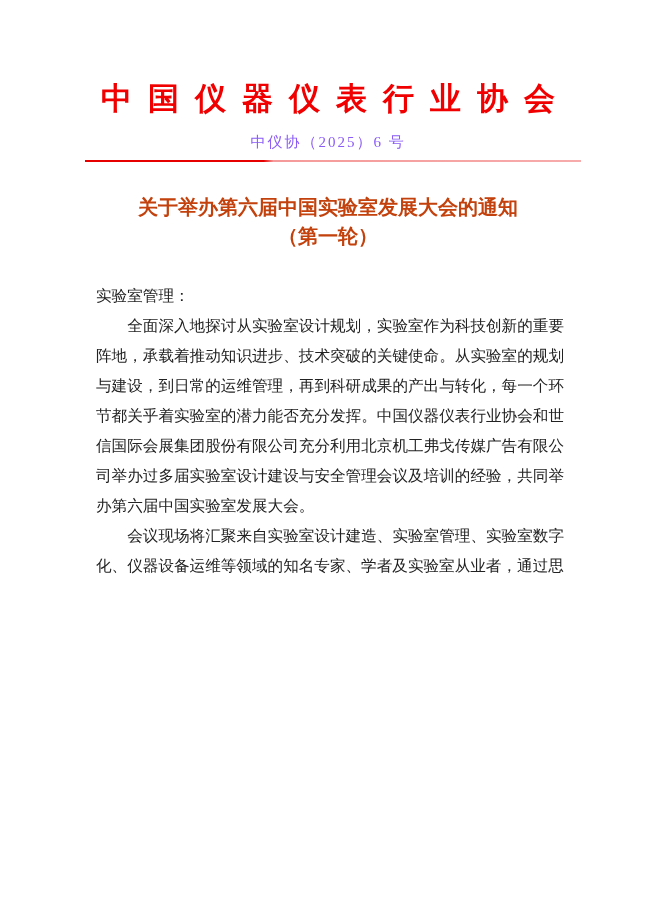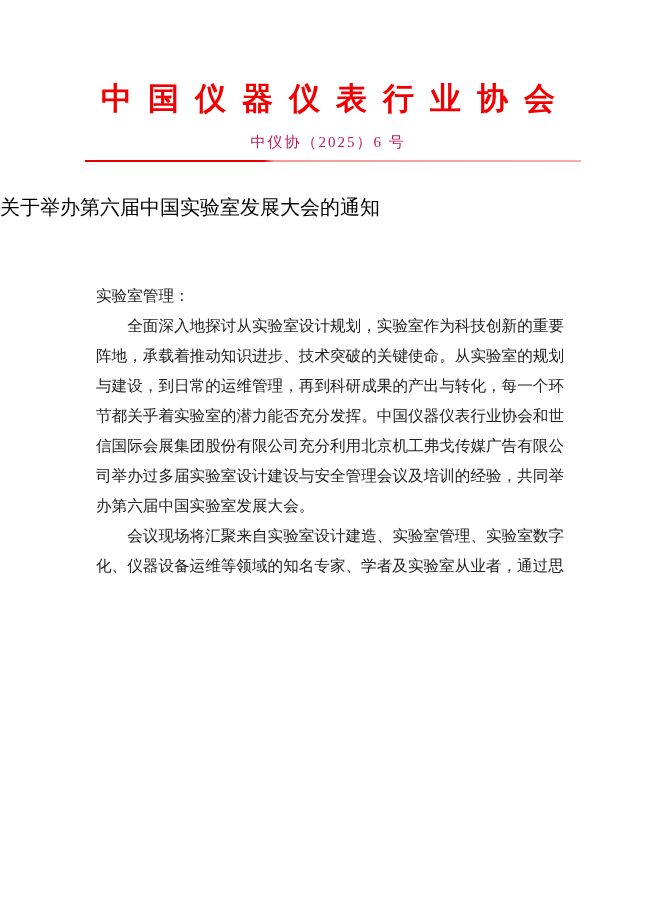--- a/index.html
+++ b/index.html
@@ -32,41 +32,42 @@
     white-space: nowrap;
   }
   .doc-number {
     position: absolute;
     top: 133px;
     left: 0;
     width: 100%;
     text-align: center;
     font-size: 15px;
     letter-spacing: 2px;
-    color: #be185d;
+    color: #8b5cf6;
   }
   .red-line {
     position: absolute;
     top: 160px;
     left: 85px;
     width: 496px;
     height: 2px;
     background: linear-gradient(to right,
       #e60000 0%, #e60000 36%,
       #f59a9a 38%, #f7abab 100%);
   }
   .title-block {
     position: absolute;
     top: 193px;
     left: 0;
     width: 100%;
-    font-weight: normal;
+    text-align: center;
+    font-weight: bold;
     font-size: 20px;
     line-height: 29px;
-    color: #000000;
+    color: #c2410c;
   }
   .body-block {
     position: absolute;
     top: 281px;
     left: 96px;
     width: 468px;
     font-size: 15.6px;
     line-height: 30px;
     text-align: justify;
     text-justify: inter-character;
@@ -86,20 +87,21 @@
 <div class="page">
 
   <div class="letterhead">中国仪器仪表行业协会</div>
 
   <div class="doc-number">中仪协（2025）6 号</div>
 
   <div class="red-line"></div>
 
   <div class="title-block">
     <div>关于举办第六届中国实验室发展大会的通知</div>
+    <div>（第一轮）</div>
   </div>
 
   <div class="body-block">
     <p class="salutation">实验室管理：</p>
     <p class="para">全面深入地探讨从实验室设计规划，实验室作为科技创新的重要阵地，承载着推动知识进步、技术突破的关键使命。从实验室的规划与建设，到日常的运维管理，再到科研成果的产出与转化，每一个环节都关乎着实验室的潜力能否充分发挥。中国仪器仪表行业协会和世信国际会展集团股份有限公司充分利用北京机工弗戈传媒广告有限公司举办过多届实验室设计建设与安全管理会议及培训的经验，共同举办第六届中国实验室发展大会。</p>
     <p class="para">会议现场将汇聚来自实验室设计建造、实验室管理、实验室数字化、仪器设备运维等领域的知名专家、学者及实验室从业者，通过思</p>
   </div>
 
 </div>
 

